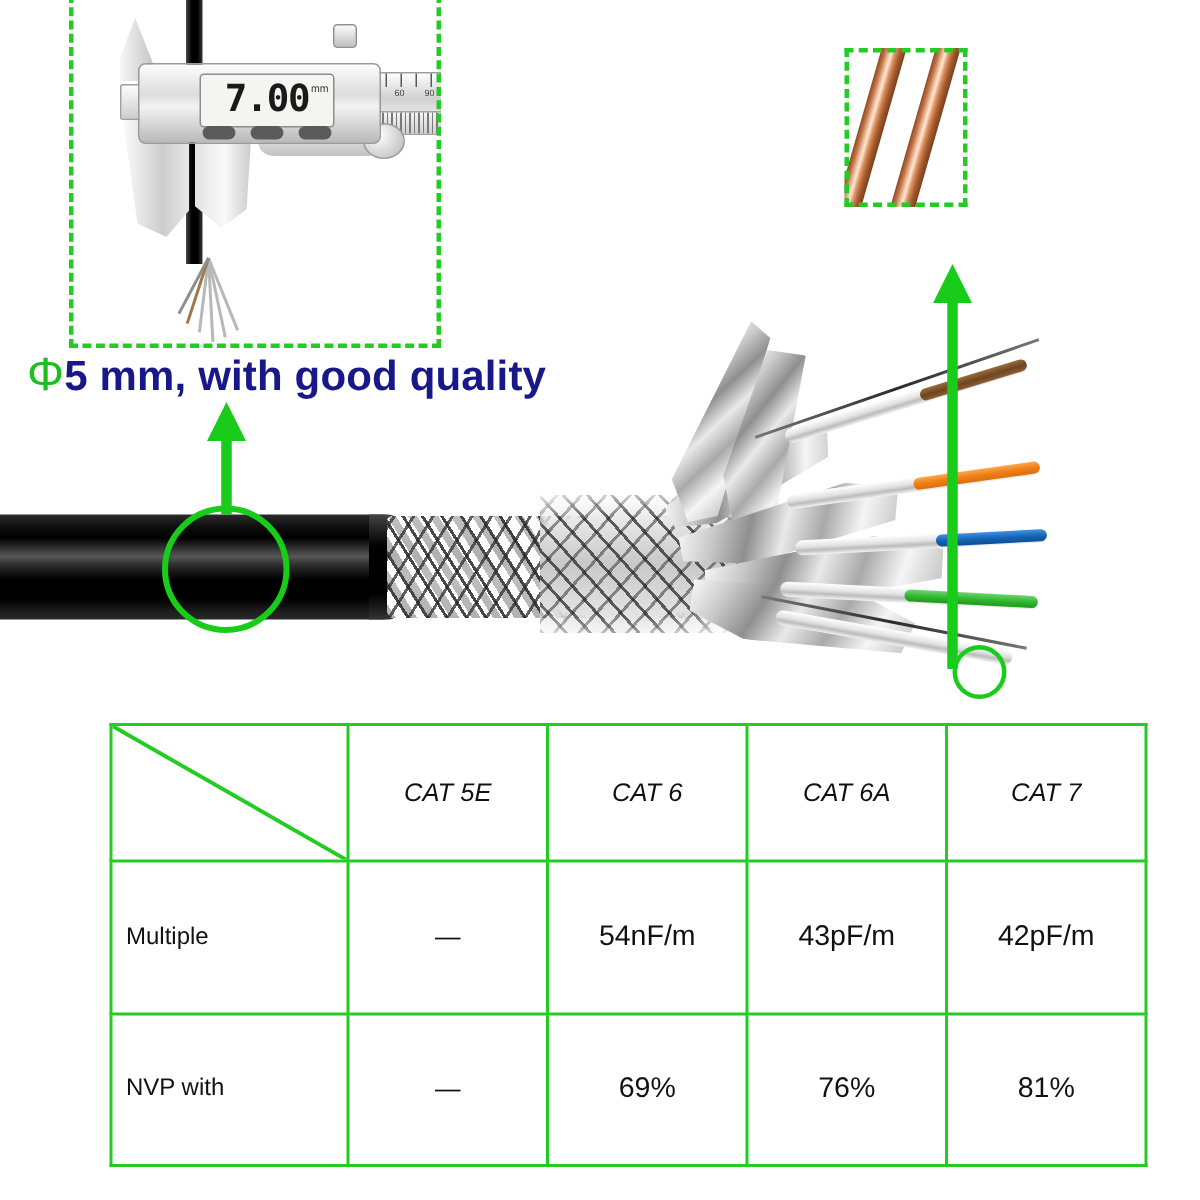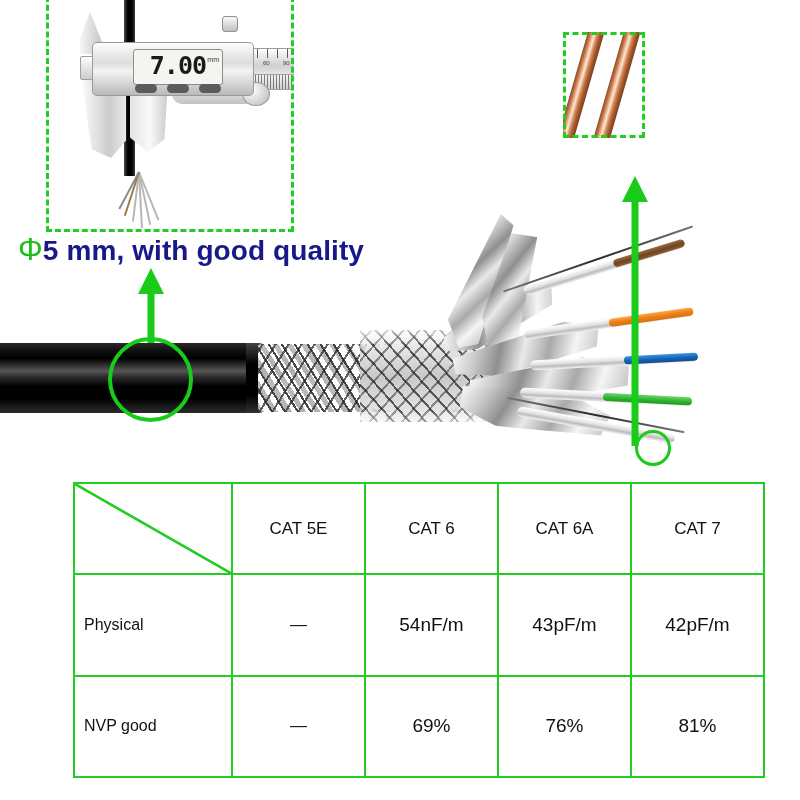--- a/index.html
+++ b/index.html
@@ -180,21 +180,21 @@
     font-size:17px;color:#111;padding:0 2px;
   }
   .spec-table td.rowhead{
     text-align:left;padding-left:9px;font-size:16px;line-height:1.12;
   }
   .spec-table td.big{font-size:19px;}
   .col-a{width:152px;} .col-b{width:127px;} .col-c{width:127px;}
   .col-d{width:127px;} .col-e{width:127px;}
   .corner{position:relative;padding:0;}
   .corner .diag{position:absolute;left:0;top:0;width:100%;height:100%;}
-  tr.hdr td{height:52px;}
+  tr.hdr td{height:52px;font-style:italic;}
   tr.r1 td{height:62px;}
   tr.r2 td{height:62px;}
   tr.r3 td{height:58px;}
   tr.r4 td{height:58px;}
 </style>
 </head>
 <body>
 
 <div id="stage">
 
@@ -311,29 +311,29 @@
         </td>
         <td class="col-b">CAT 5E</td>
         <td class="col-c">CAT  6</td>
         <td class="col-d">CAT  6A</td>
         <td class="col-e">CAT  7</td>
       </tr>
 
 
 
       <tr class="r3">
-        <td class="rowhead">Physical</td>
+        <td class="rowhead">Multiple</td>
         <td>—</td>
         <td class="big">54nF/m</td>
         <td class="big">43pF/m</td>
         <td class="big">42pF/m</td>
       </tr>
 
       <tr class="r4">
-        <td class="rowhead">NVP good</td>
+        <td class="rowhead">NVP with</td>
         <td>—</td>
         <td class="big">69%</td>
         <td class="big">76%</td>
         <td class="big">81%</td>
       </tr>
     </tbody>
   </table>
 
 </div>
 

